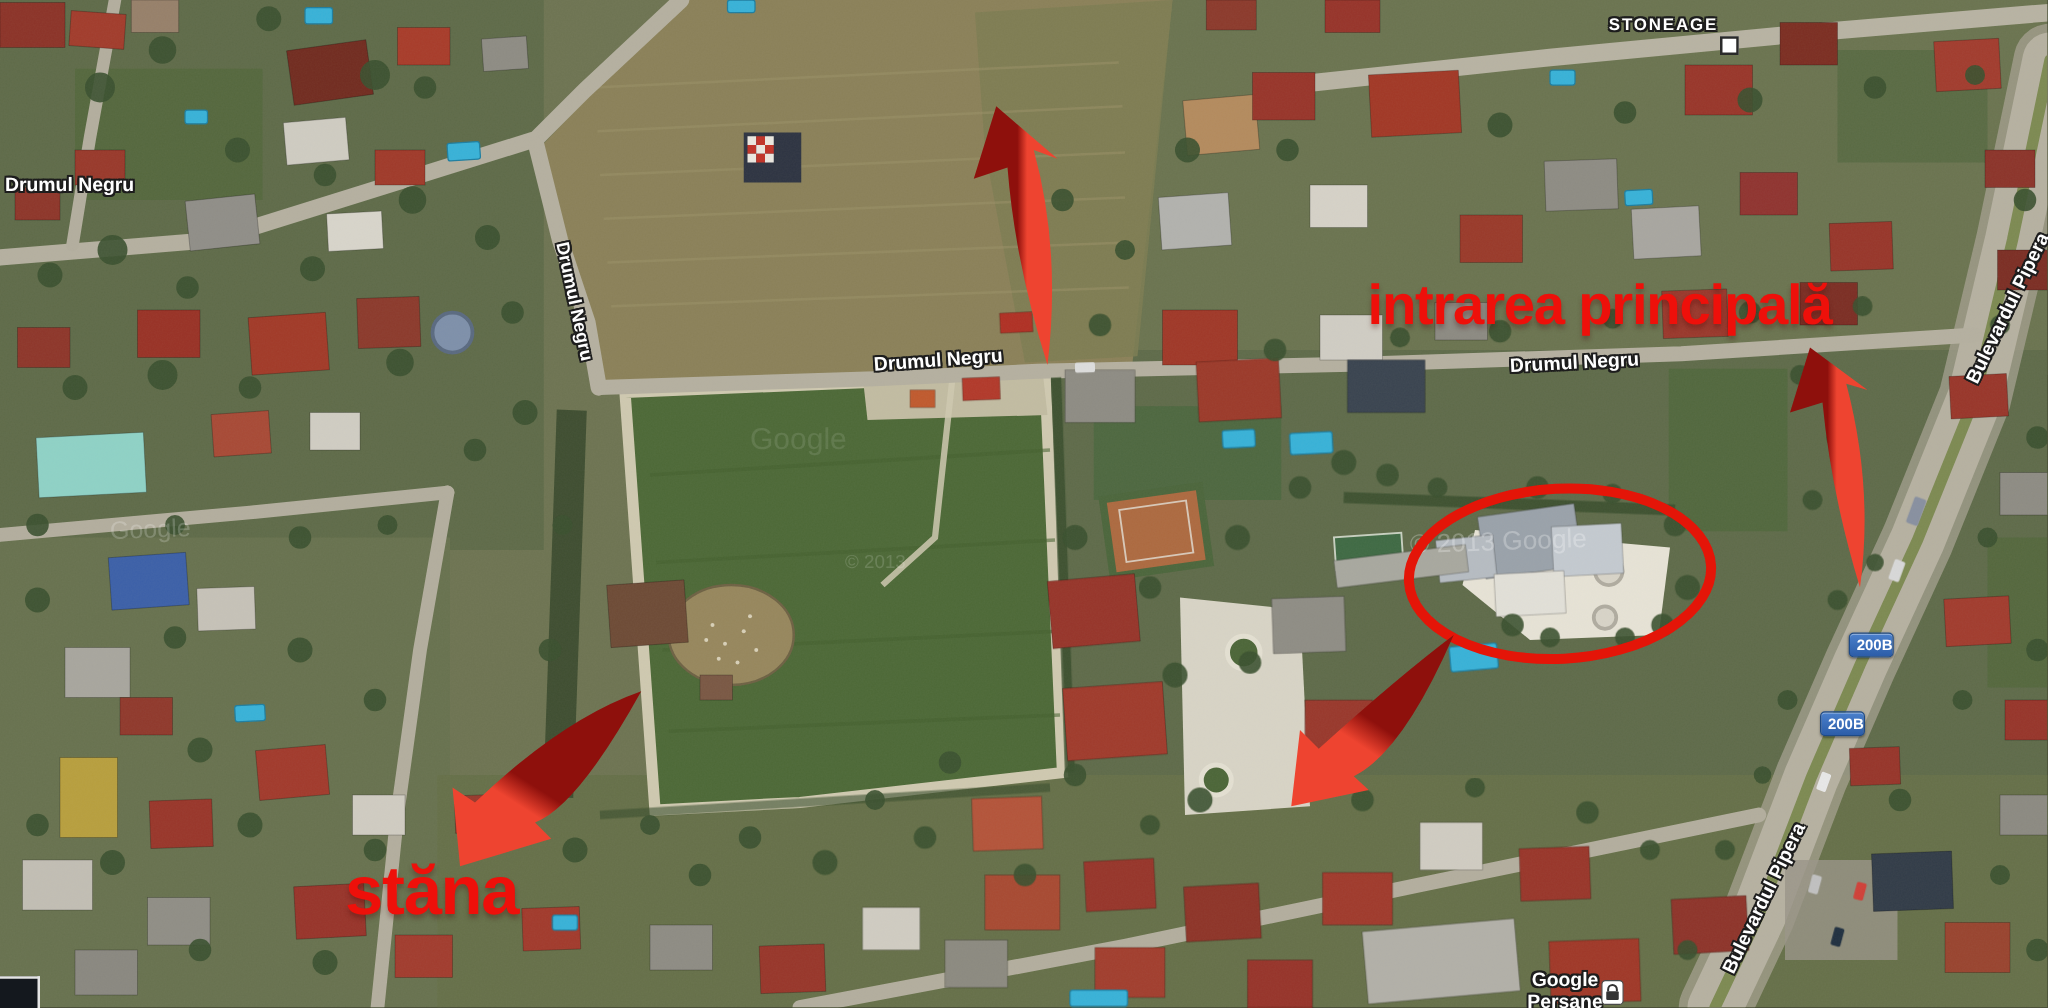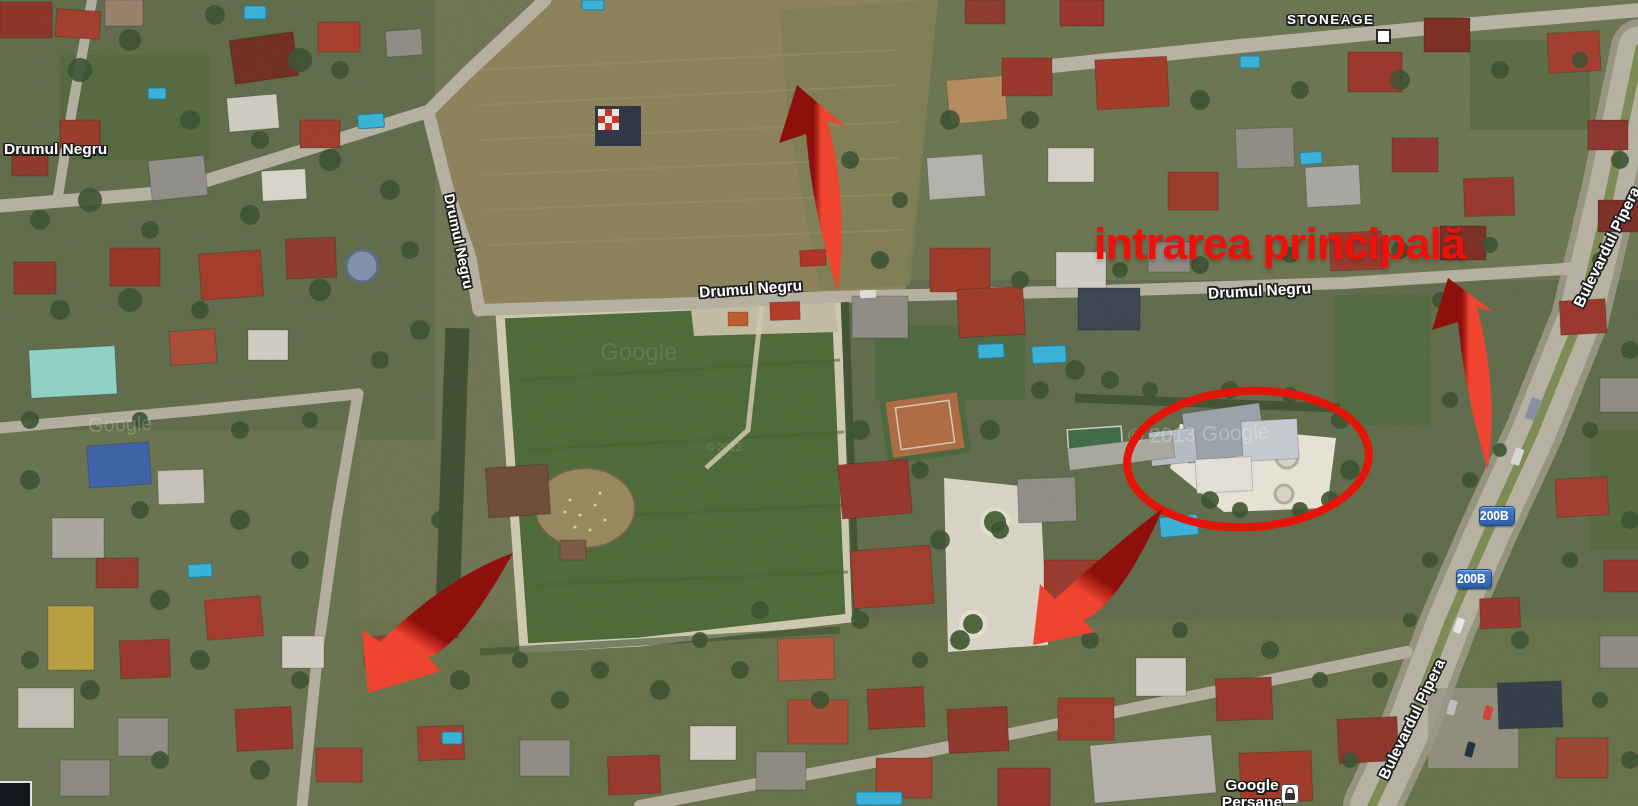--- a/index.html
+++ b/index.html
@@ -10,21 +10,21 @@
   #overlay{z-index:5;pointer-events:none;}
   .street-label{position:absolute;color:#fff;font-weight:bold;font-size:15.5px;white-space:nowrap;z-index:3;
     text-shadow:-1.5px -1.5px 0 #1d1d1d,1.5px -1.5px 0 #1d1d1d,-1.5px 1.5px 0 #1d1d1d,
                  1.5px 1.5px 0 #1d1d1d,-1.5px 0 0 #1d1d1d,1.5px 0 0 #1d1d1d,
                  0 -1.5px 0 #1d1d1d,0 1.5px 0 #1d1d1d;}
   .annotation{position:absolute;font-weight:bold;color:var(--annotation-red,#e8140c);
     white-space:nowrap;letter-spacing:-1px;z-index:6;text-shadow:0 3px 4px rgba(70,0,0,.30);}
   .badge{position:absolute;width:34px;height:18px;border-radius:4px;z-index:3;
     background:linear-gradient(var(--badge-blue,#4a80cc),#2c5da8);
     border:1px solid #1e4a86;box-shadow:inset 0 1px 0 rgba(255,255,255,.35),0 1px 2px rgba(0,0,0,.4);
-    color:#fff;font-weight:bold;font-size:12px;line-height:18px;text-align:left;}
+    color:#fff;font-weight:bold;font-size:12px;line-height:18px;text-align:right;}
   .wm{position:absolute;color:#fff;z-index:2;white-space:nowrap;}
   .poi-square{position:absolute;width:11px;height:11px;background:#fff;border:2px solid #2a2a2a;z-index:3;}
   .bag-icon{position:absolute;z-index:3;}
   .corner-artifact{position:absolute;left:0;top:781px;width:30px;height:25px;background:#14181e;
     border:2px solid #e4e4e4;border-left:none;z-index:4;}
   .hl-ellipse{stroke:var(--ellipse-red,#e41508);}
 </style>
 </head>
 <body>
 
@@ -382,21 +382,21 @@
   <div class="bag-icon" style="left:1281px;top:784px;">
     <svg width="18" height="20">
       <rect x="0.5" y="0.5" width="17" height="19" rx="3" fill="#ffffff" stroke="#4a4a4a"></rect>
       <path d="M5.5 9 V7.5 a3.5 3.5 0 0 1 7 0 V9" fill="none" stroke="#333333" stroke-width="1.6"></path>
       <rect x="4" y="9" width="10" height="7" rx="1" fill="#333333"></rect>
     </svg>
   </div>
 
   <div class="wm" style="left:88px;top:413px;font-size:20px;opacity:.20;transform:rotate(-2deg);">Google</div>
   <div class="wm" style="left:600px;top:338px;font-size:24px;opacity:.10;">Google</div>
-  <div class="wm" style="left:706px;top:441px;font-size:11px;opacity:.15;">© 2013</div>
+  <div class="wm" style="left:676px;top:441px;font-size:15px;opacity:.15;">© 2013</div>
   <div class="wm" style="left:1128px;top:422px;font-size:21px;opacity:.26;transform:rotate(-2deg);">© 2013 Google</div>
 
   <div class="corner-artifact"></div>
 
   <svg id="overlay" width="1638" height="806" viewBox="0 0 1638 806">
     <defs>
       <linearGradient id="g1" gradientUnits="userSpaceOnUse" x1="778" y1="190" x2="856" y2="190">
         <stop offset="0" class="s-dark" stop-color="#8e100c"></stop>
           <stop offset="0.46" class="s-dark" stop-color="#8e100c"></stop>
         <stop offset="0.56" class="s-bright" stop-color="#ee4430"></stop>
@@ -422,13 +422,14 @@
       </linearGradient>
     </defs>
     <ellipse class="hl-ellipse" cx="1248" cy="459" rx="121" ry="68" fill="none" stroke-width="8" transform="rotate(-3 1248 459)"></ellipse>
     <path d="M797,85 L846,127 L827,120 Q849,200 838,292 Q812,210 806,134 L779,143 Z" fill="url(#g1)"></path>
     <path d="M1448,278 L1494,312 L1477,307 Q1499,390 1488,470 Q1465,395 1458,322 L1432,330 Z" fill="url(#g2)"></path>
     <path d="M1033,645 L1040,584 L1055,599 Q1118,542 1163,508 Q1122,602 1083,621 L1095,632 Z" fill="url(#g3)"></path>
     <path d="M368,693 L362,630 L380,642 Q450,575 513,553 Q462,645 428,658 L441,671 Z" fill="url(#g4)"></path>
   </svg>
 
   <div class="annotation" style="left:1094px;top:218px;font-size:45px;">intrarea principală</div>
+  <div class="annotation" style="left:276px;top:680px;font-size:55px;">stăna</div>
 </div>
 
 </body></html>

